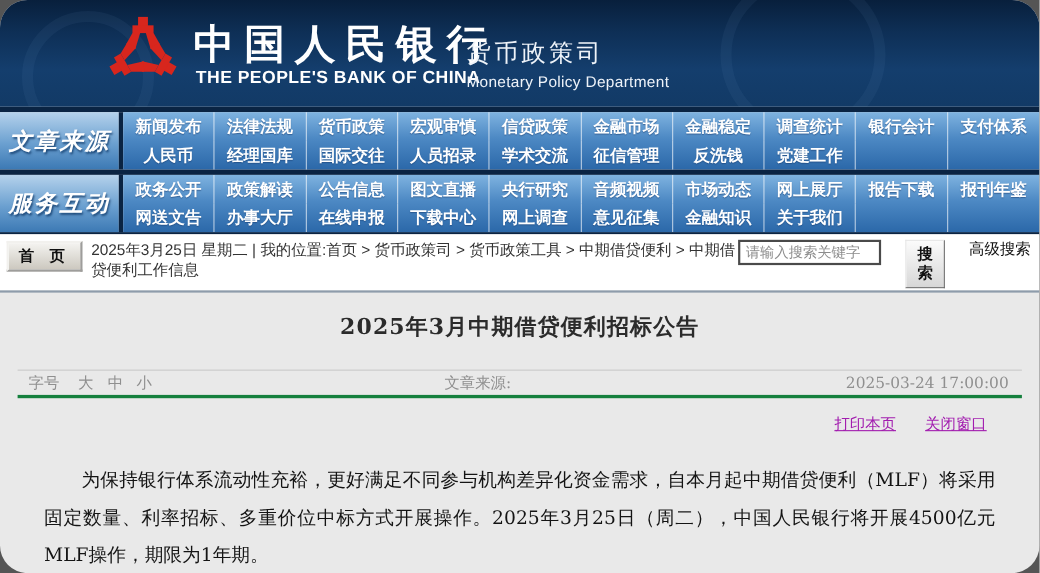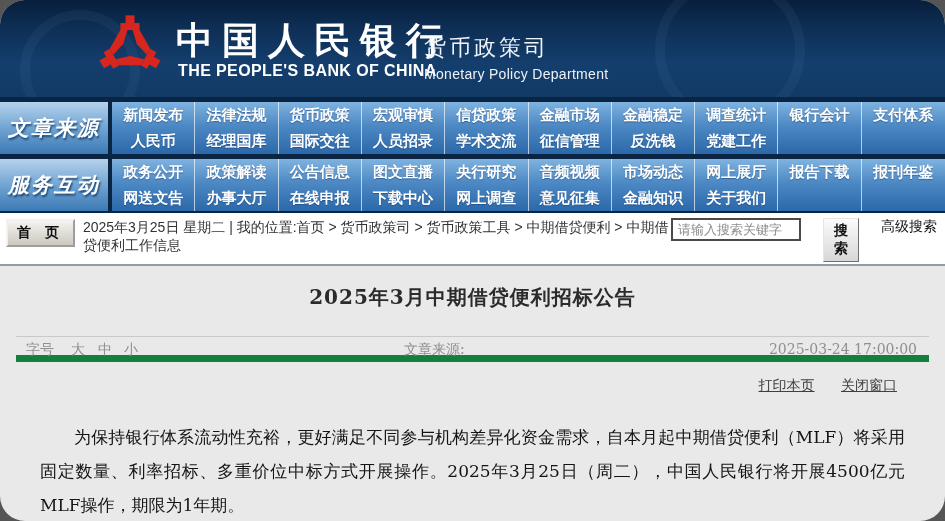--- a/index.html
+++ b/index.html
@@ -51,29 +51,29 @@
                 background:linear-gradient(#fbfbfb,#d7d7d7); font-weight:bold; font-size:14px;
                 padding:3px 10px; cursor:pointer; color:#111; }
   .adv-search { font-size:14px; color:#111; text-decoration:none; white-space:nowrap; cursor:pointer; }
   .content-divider { height:2px; background:#8e9cab; }
 
   
   .article { font-family:"DejaVu Serif", serif; }
   .art-title { margin-top:18px; text-align:center; font-size:20px; font-weight:bold; color:#2b2b2b;
                letter-spacing:1px; }
   .meta { position:relative; margin:25px 16px 0; height:26px; border-top:1px solid #c9c9c9;
-          border-bottom:7px solid #15803d; color:#8f8f8f; font-size:14px; }
+          border-bottom:3px solid #15803d; color:#8f8f8f; font-size:14px; }
   .meta span { line-height:25px; }
   .fs-label { position:absolute; left:10px; }
   .fs-link { cursor:pointer; }
   .fs-l1 { position:absolute; left:55px; } .fs-l2 { position:absolute; left:82px; } .fs-l3 { position:absolute; left:108px; }
   .source { position:absolute; left:388px;text-align:right; }
   .datetime { position:absolute; right:12px; font-size:14px; }
   .print-row { text-align:right; margin:15px 48px 0; font-size:14px; }
-  .print-row a { color:#404040; text-decoration:underline; margin-left:22px; cursor:pointer; }
+  .print-row a { color:#a21caf; text-decoration:underline; margin-left:22px; cursor:pointer; }
   .body-text { margin:25px 40px 0; font-size:17px; line-height:34px; color:#141414; text-indent:2em;
                text-align:justify; }
 </style>
 </head>
 <body>
 
 <div class="page">
 
   <div class="hdr">
     <div class="wm wm1"></div>

